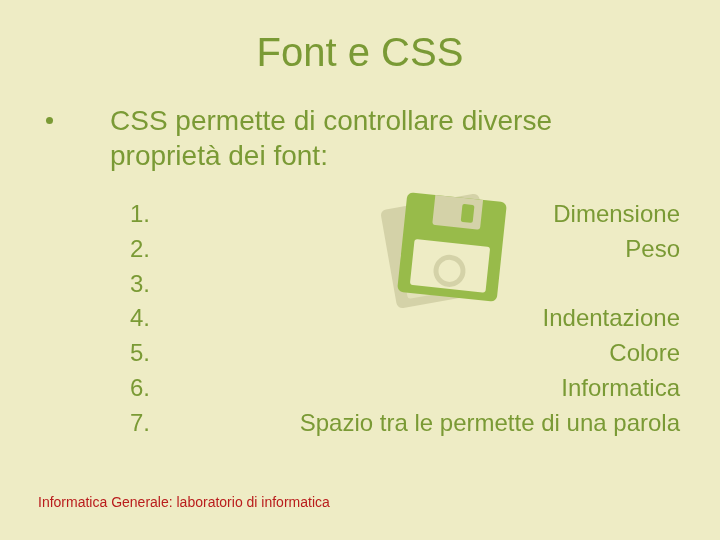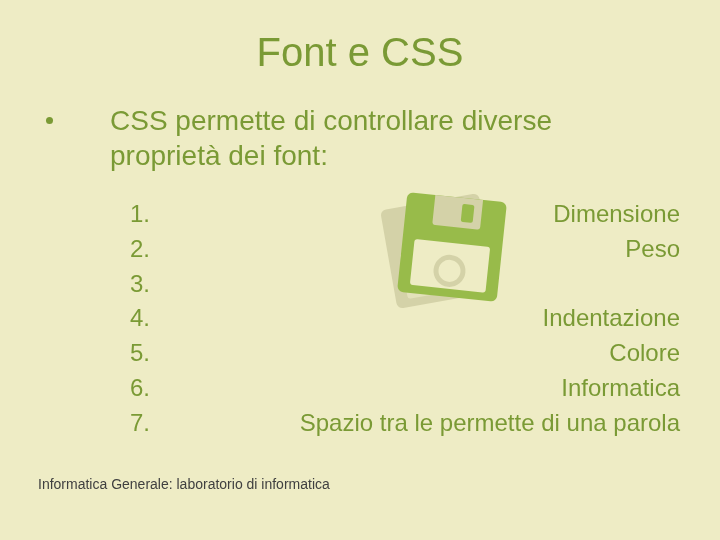--- a/index.html
+++ b/index.html
@@ -140,23 +140,23 @@
   }
   ol.numbered li .num {
     display: inline-block;
     min-width: 40px;
     text-align: right;
     margin-right: 18px;
   }
   .footer {
     position: absolute;
     left: 38px;
-    bottom: 48px;
+    bottom: 30px;
     font-size: 14px;
-    color: #404040;
+    color: #b91c1c;
   }
 </style>
 </head>
 <body>
 
 <div class="slide">
 
   <h1 class="title">Font e CSS</h1>
 
   <div class="bullet-row">

